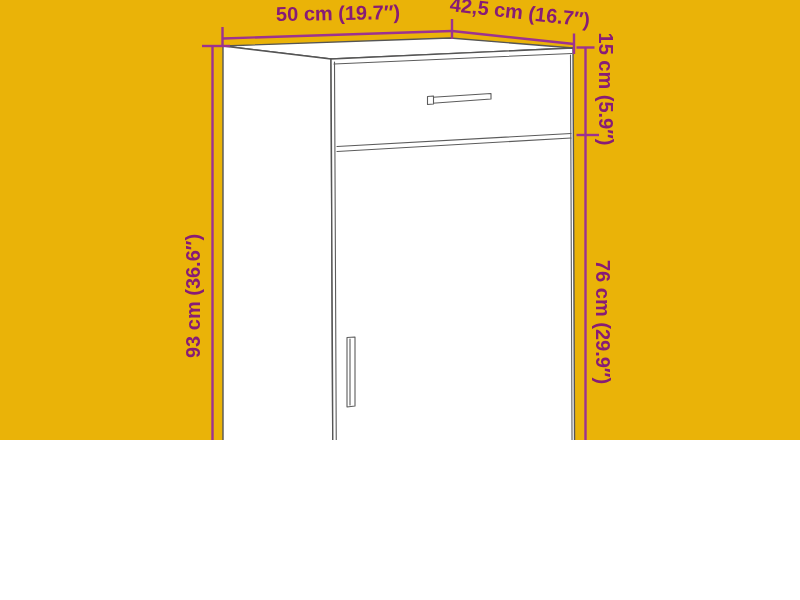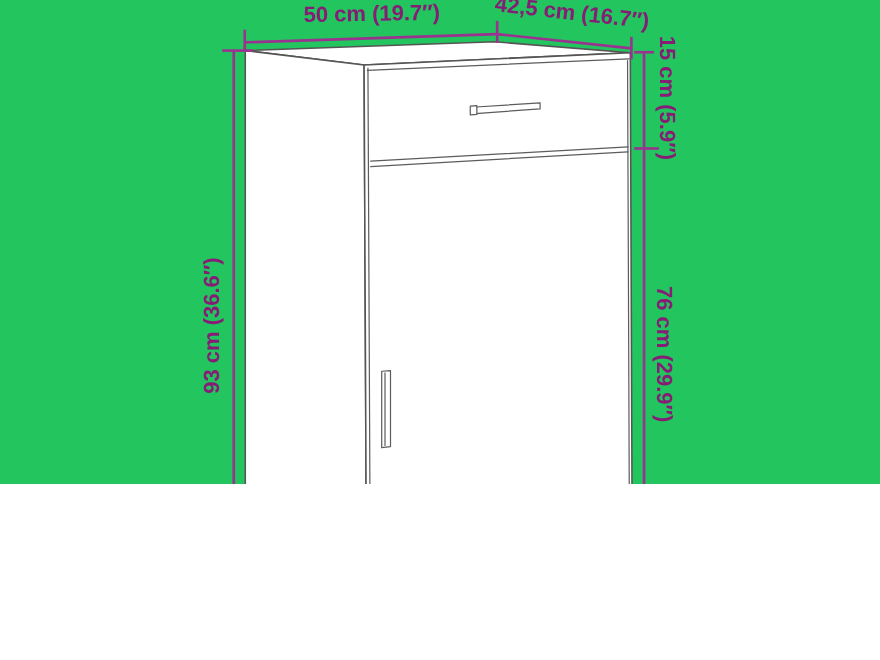--- a/index.html
+++ b/index.html
@@ -4,21 +4,21 @@
 <style>
   html, body {
     margin: 0;
     padding: 0;
     background: #ffffff;
   }
   .stage {
     position: relative;
     width: 800px;
     height: 440px;
-    background: #22c55e;
+    background: #eab308;
     overflow: hidden;
     font-family: "Liberation Sans", sans-serif;
   }
   .stage svg {
     position: absolute;
     left: 0;
     top: 0;
   }
   .dim-label {
     position: absolute;

